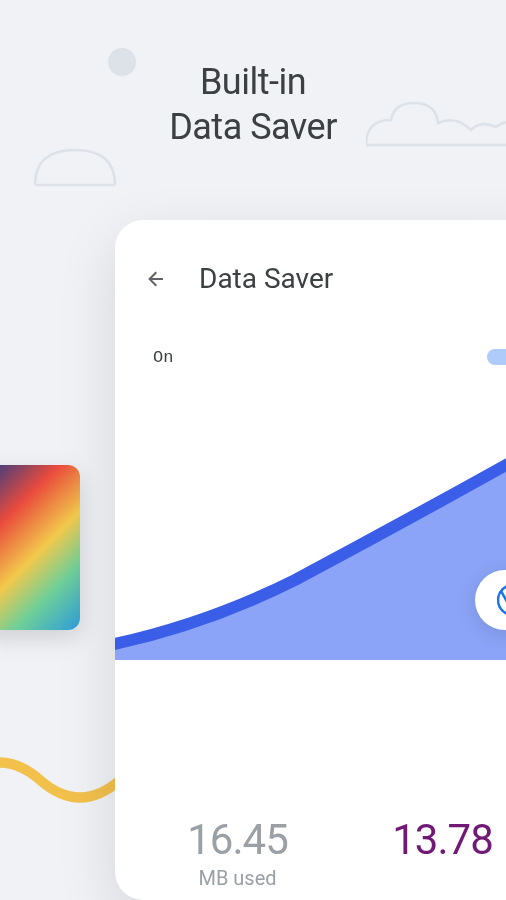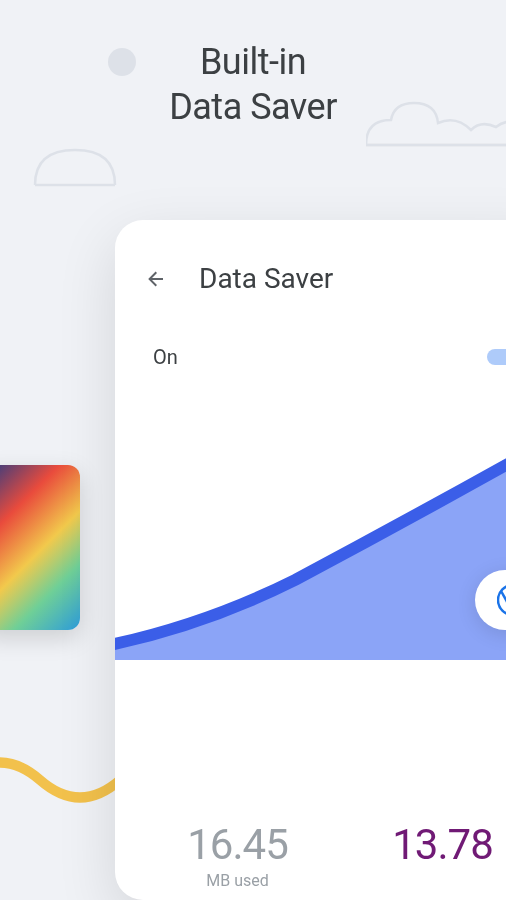--- a/index.html
+++ b/index.html
@@ -40,21 +40,21 @@
       position: absolute;
       top: 145px;
       left: 30px;
       width: 90px;
       height: 45px;
     }
     
     
     .hero-title {
       text-align: center;
-      padding-top: 40px;
+      padding-top: 60px;
       font-size: 36px;
       font-weight: 400;
       color: #3c4043;
       line-height: 1.25;
       letter-spacing: -0.5px;
     }
     
     
     .side-card {
       position: absolute;
@@ -107,22 +107,23 @@
     
     
     .toggle-row {
       display: flex;
       align-items: center;
       justify-content: space-between;
       padding: 30px 30px 10px 38px;
     }
     
     .toggle-label {
-      font-size: 20px;
+      font-size: 17px;
       color: #3c4043;
+      font-family: Liberation Mono, monospace;
     }
     
     .toggle {
       position: relative;
       width: 48px;
       height: 24px;
       cursor: pointer;
     }
     
     .toggle-track {
@@ -181,21 +182,21 @@
       text-align: center;
     }
     
     .stat-value {
       font-size: 42px;
       font-weight: 400;
       letter-spacing: -1px;
     }
     
     .stat-label {
-      font-size: 16px;
+      font-size: 20px;
       margin-top: 2px;
     }
     
     .stat-used .stat-value { color: #9aa0a6; }
     .stat-used .stat-label { color: #9aa0a6; }
     .stat-saved .stat-value { color: #701a75; }
     .stat-saved .stat-label { color: #1a73e8; }
     
     
     .yellow-wave {

